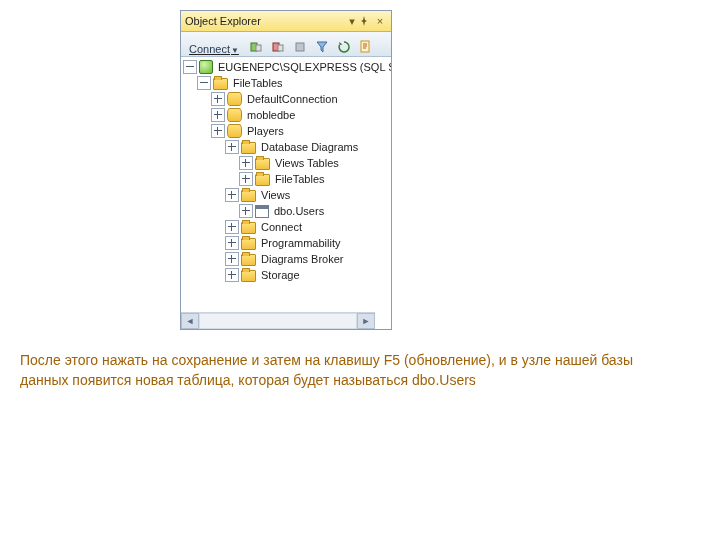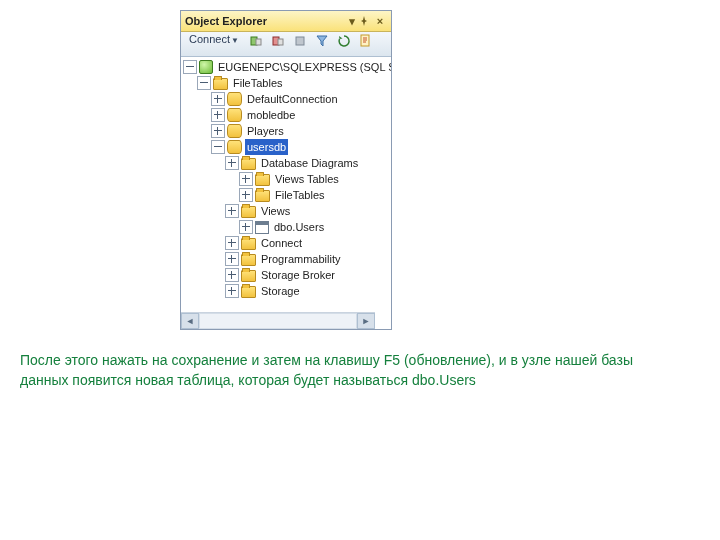--- a/index.html
+++ b/index.html
@@ -23,37 +23,37 @@
     box-shadow: 0 0 0 1px #d9e0ea inset;
   }
   .panel-title {
     display: flex;
     align-items: center;
     background: linear-gradient(#fdf5c6, #fae27a);
     border-bottom: 1px solid #c9b45a;
     height: 20px;
     padding: 0 4px;
     font-size: 11px;
-    font-weight: bold;
   }
   .panel-title .spacer { flex: 1; }
   .panel-title .ctl {
     width: 14px;
     text-align: center;
     color: #6b5b1c;
     cursor: pointer;
   }
   .toolbar {
     display: flex;
-    align-items: flex-start;
+    align-items: flex-end;
     gap: 4px;
     height: 24px;
     padding: 0 4px;
     background: linear-gradient(#f3f7fb, #dce6ef);
     border-bottom: 1px solid #aebfd1;
+    text-decoration: underline;
   }
   .toolbar .btn {
     font-size: 11px;
     color: #2a3b55;
     padding: 1px 4px;
     cursor: pointer;
   }
   .toolbar .icon-btn {
     width: 18px;
     height: 18px;
@@ -176,21 +176,21 @@
   }
   .scrollbar-bottom .track { flex: 1; height: 14px; background: #eef2f7; border:1px solid #d4dde7; }
   .caption {
     position: absolute;
     left: 20px;
     top: 350px;
     width: 640px;
     font-family: Verdana, Tahoma, sans-serif;
     font-size: 14px;
     line-height: 20px;
-    color: #15803d;
+    color: #a16207;
   }
   svg { display: block; }
   .ddarrow { font-size: 8px; color:#3a4c64; margin-left:1px; }
 </style>
 </head>
 <body>
 
 <div class="panel">
   <div class="panel-title">
     <span>Object Explorer</span>
@@ -271,25 +271,20 @@
         <span class="ico db"></span>
         <span class="label">mobledbe</span>
       </div>
 
       <div class="node" style="padding-left:30px">
         <span class="exp plus"></span>
         <span class="ico db"></span>
         <span class="label">Players</span>
       </div>
 
-      <div class="node" style="padding-left:30px">
-        <span class="exp"></span>
-        <span class="ico db"></span>
-        <span class="label selected">usersdb</span>
-      </div>
 
       <div class="node" style="padding-left:44px">
         <span class="exp plus"></span>
         <span class="ico folder"></span>
         <span class="label">Database Diagrams</span>
       </div>
 
 
       <div class="node" style="padding-left:58px">
         <span class="exp plus"></span>
@@ -323,21 +318,21 @@
 
       <div class="node" style="padding-left:44px">
         <span class="exp plus"></span>
         <span class="ico folder"></span>
         <span class="label">Programmability</span>
       </div>
 
       <div class="node" style="padding-left:44px">
         <span class="exp plus"></span>
         <span class="ico folder"></span>
-        <span class="label">Storage Broker</span>
+        <span class="label">Diagrams Broker</span>
       </div>
 
       <div class="node" style="padding-left:44px">
         <span class="exp plus"></span>
         <span class="ico folder"></span>
         <span class="label">Storage</span>
       </div>
 
     </div>
     <div class="scrollbar-bottom">

